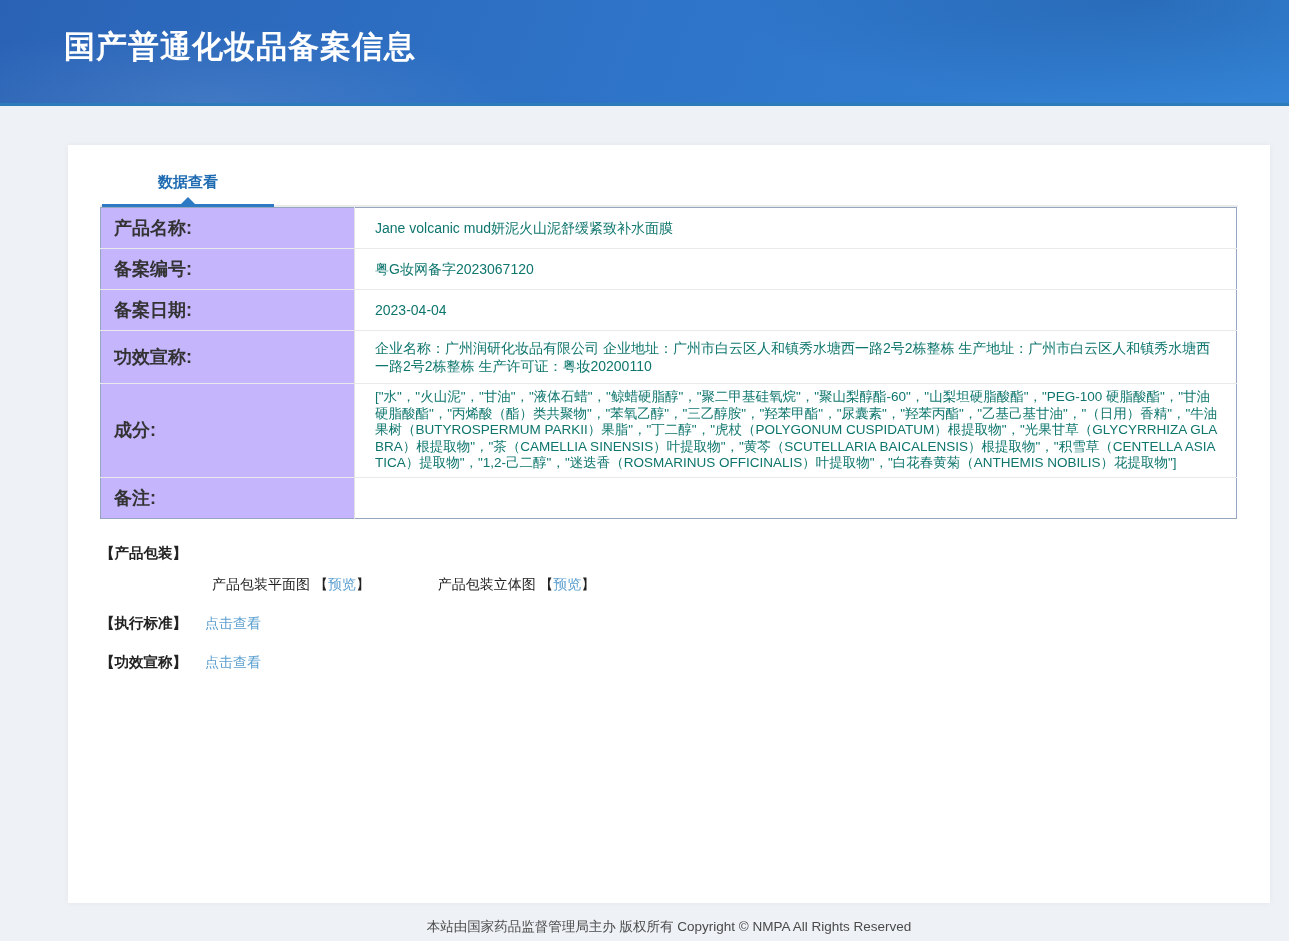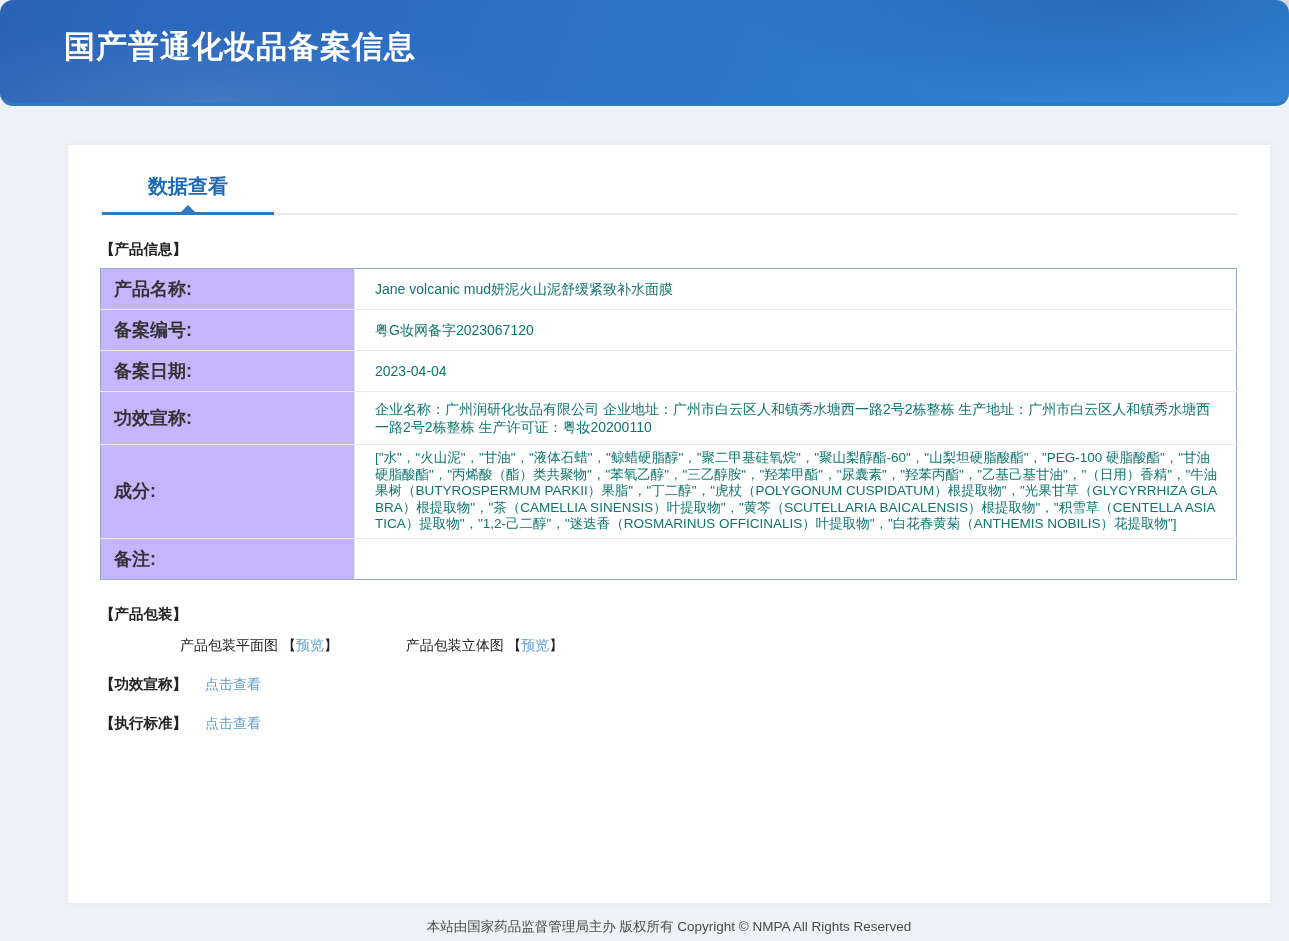--- a/index.html
+++ b/index.html
@@ -10,21 +10,21 @@
     font-family: "Liberation Sans", "DejaVu Sans", sans-serif;
     overflow: hidden;
   }
   
   .banner {
     position: relative;
     height: 106px;
     background: linear-gradient(110deg, #2a63b6 0%, #2e74c8 50%, #3383d5 100%);
     border-bottom: 3px solid #2d7cba;
     display: flex; align-items: center;
-    padding-left: 64px; padding-bottom: 10px; border-radius: 13px;
+    padding-left: 64px; padding-bottom: 10px;
   }
   .banner::before {
     content: "";
     position: absolute; inset: 0;
     background:
       radial-gradient(ellipse 520px 130px at 16% 100%, rgba(255,255,255,0.10), transparent 60%),
       radial-gradient(ellipse 620px 160px at 88% 0%, rgba(0,25,75,0.18), transparent 65%);
     pointer-events: none;
   }
   .banner h1 {
@@ -48,21 +48,21 @@
   .tab-bar {
     margin: 0 32px;
     padding-top: 28px;
     border-bottom: 2px solid #ebebeb;
   }
   .tab {
     display: inline-block;
     margin-left: 2px;
     width: 172px;
     text-align: center;
-    font-size: 20px;
+    font-size: 15px;
     font-weight: bold;
     color: #1e6bb2;
     padding-bottom: 13px;
     position: relative;
     cursor: pointer;
   }
   .tab::after {
     content: "";
     position: absolute; left: 0; right: 0; bottom: -2px;
     height: 3px; background: #2e79c4;
@@ -117,21 +117,21 @@
     line-height: 16.5px;
     padding-top: 5px;
     padding-bottom: 5px;
   }
   
   .packaging-line {
     margin: 13px 32px 0;
     font-size: 14px;
     color: #222222;
   }
-  .pack-item { margin-left: 80px; }
+  .pack-item { margin-left: 112px; }
   .pack-item + .pack-item { margin-left: 64px; font-family: Liberation Serif, serif; }
   .bracket { color: #222222; font-weight: normal; }
   .link {
     color: #5b9fd0;
     cursor: pointer;
     text-decoration: none;
   }
   .std-line { margin: 20px 32px 0; font-size: 14px; }
   .std-line .link { margin-left: 14px; }
   
@@ -152,21 +152,20 @@
 
 <main class="card">
 
   <div class="tab-bar">
     <div class="tab">
       <span>数据查看</span>
       <span class="tab-triangle"></span>
     </div>
   </div>
 
-  <div class="section-title">【产品信息】</div>
 
   <table class="info">
     <tbody>
       <tr>
         <th>产品名称:</th>
         <td>Jane volcanic mud妍泥火山泥舒缓紧致补水面膜</td>
       </tr>
       <tr>
         <th>备案编号:</th>
         <td>粤G妆网备字2023067120</td>
@@ -201,26 +200,26 @@
     </span>
     <span class="pack-item">
       <span>产品包装立体图 </span>
       <span>
         <span class="bracket">【</span><span class="link">预览</span><span class="bracket">】</span>
       </span>
     </span>
   </div>
 
   <div class="std-line">
+    <span class="section-title inline">【执行标准】</span>
+    <span class="link">点击查看</span>
+  </div>
+
+  <div class="std-line">
     <span class="section-title inline">【功效宣称】</span>
-    <span class="link">点击查看</span>
-  </div>
-
-  <div class="std-line">
-    <span class="section-title inline">【执行标准】</span>
     <span class="link">点击查看</span>
   </div>
 
 </main>
 
 <div class="footer">
   <span>本站由国家药品监督管理局主办 版权所有 Copyright © NMPA All Rights Reserved</span>
 </div>
 
 </body></html>

